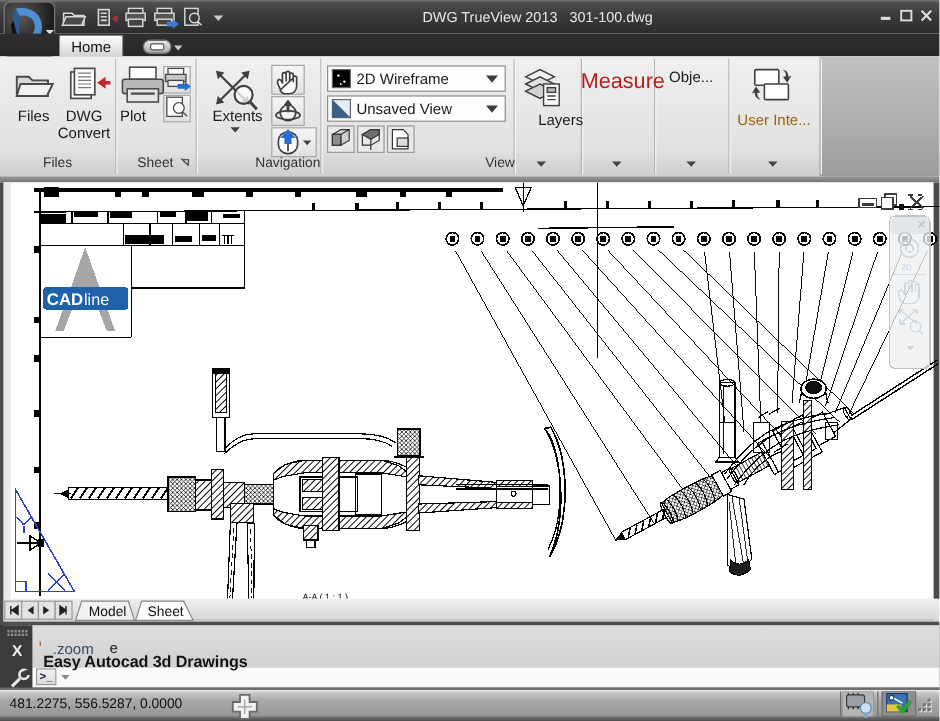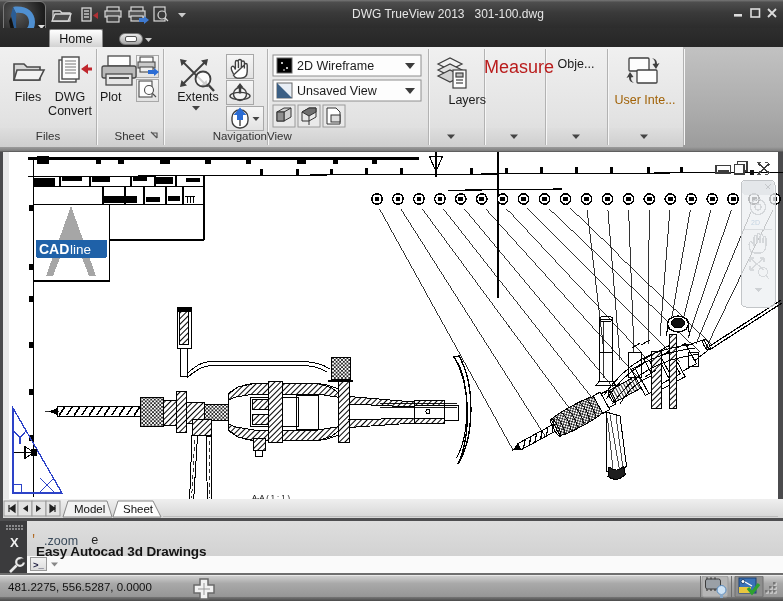--- a/index.html
+++ b/index.html
@@ -70,21 +70,21 @@
 <div class="abs" style="left:485px;top:49px;width:1px;height:96px;background:#f6f6f6"></div>
 <div class="abs" style="left:545px;top:49px;width:1px;height:96px;background:#b2b2b2"></div>
 <div class="abs" style="left:546px;top:49px;width:1px;height:96px;background:#f6f6f6"></div>
 <div class="abs" style="left:607px;top:49px;width:1px;height:96px;background:#b2b2b2"></div>
 <div class="abs" style="left:608px;top:49px;width:1px;height:96px;background:#f6f6f6"></div>
 <div class="abs" style="left:683px;top:49px;width:1px;height:96px;background:#b2b2b2"></div>
 <div class="abs" style="left:684px;top:49px;width:1px;height:96px;background:#f6f6f6"></div>
 <div class="abs" style="left:0px;top:130px;width:96px;text-align:center;font-size:11.5px;color:#333">Files</div>
 <div class="abs" style="left:96px;top:130px;width:67px;text-align:center;font-size:11.5px;color:#333">Sheet</div>
 <div class="abs" style="left:163px;top:130px;width:104px;text-align:right;font-size:11.5px;color:#333">Navigation</div>
-<div class="abs" style="left:267px;top:130px;width:162px;text-align:left;font-size:11.5px;color:#333">View</div>
+<div class="abs" style="left:267px;top:130px;width:162px;text-align:right;font-size:11.5px;color:#333">View</div>
 <div class="abs" style="left:10px;top:90px;width:36px;text-align:center;font-size:12.5px;color:#1a1a1a">Files</div>
 <div class="abs" style="left:44px;top:90px;width:52px;text-align:center;font-size:12.5px;color:#1a1a1a">DWG<br>Convert</div>
 <div class="abs" style="left:100px;top:90px;width:38px;text-align:left;font-size:12.5px;color:#1a1a1a">Plot</div>
 <div class="abs" style="left:170px;top:90px;width:56px;text-align:center;font-size:12.5px;color:#1a1a1a">Extents</div>
 <div class="abs" style="left:428px;top:93px;width:58px;text-align:right;font-size:12.5px;color:#1a1a1a">Layers</div>
 <div class="abs" style="left:484px;top:57px;width:61px;text-align:center;font-size:18px;color:#b91c1c">Measure</div>
 <div class="abs" style="left:545px;top:57px;width:62px;text-align:center;font-size:12.5px;color:#1a1a1a">Obje...</div>
 <div class="abs" style="left:607px;top:93px;width:76px;text-align:center;font-size:12.5px;color:#a16207">User Inte...</div>
 <div class="abs" style="left:136px;top:55px;width:23px;height:23px;background:linear-gradient(#f6f6f6,#e2e2e2);border:1px solid #a8a8a8"></div>
 <div class="abs" style="left:136px;top:79px;width:23px;height:23px;background:linear-gradient(#f6f6f6,#e2e2e2);border:1px solid #a8a8a8"></div>

